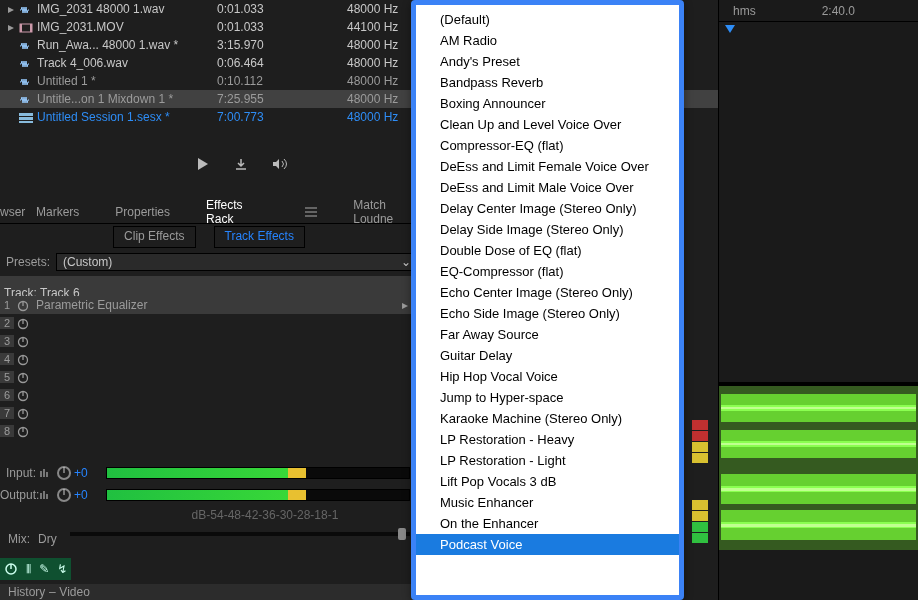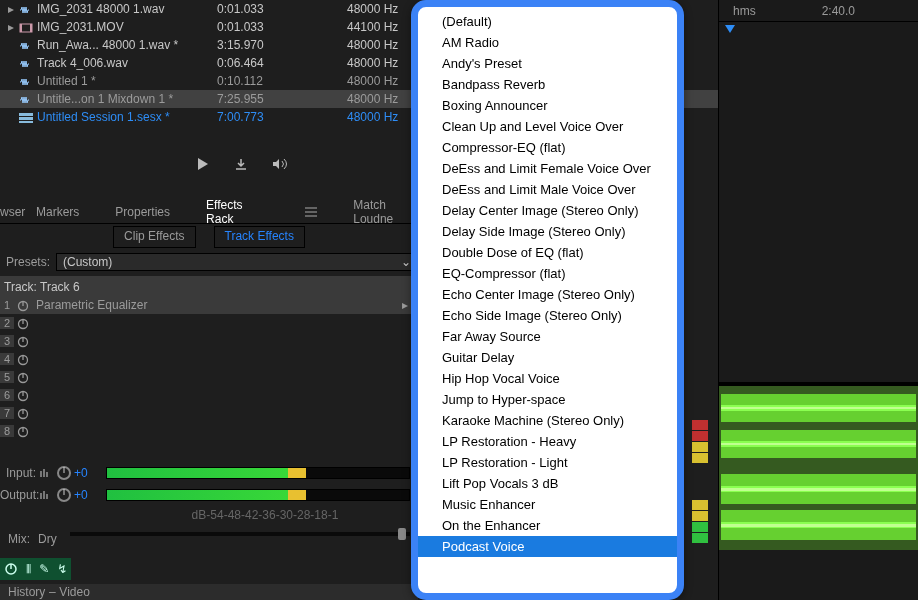--- a/index.html
+++ b/index.html
@@ -35,21 +35,21 @@
 
 
 .subtabs{position:absolute;top:226px;left:0;right:500px;height:22px;display:flex;justify-content:center;gap:18px}
 .subtab{padding:2px 10px;border:1px solid #000;color:var(--dim);cursor:pointer}
 .subtab.on{color:var(--accent)}
 
 
 .presets{position:absolute;top:252px;left:0;right:500px;height:20px;display:flex;align-items:center}
 .presets .lbl{padding:0 6px;color:var(--dim)}
 .presets .sel{flex:1;border:1px solid #000;background:#2a2a2a;padding:1px 6px;display:flex;justify-content:space-between;cursor:pointer}
-.trkhdr{position:absolute;top:276px;left:0;right:500px;background:#3a3a3a;padding:4px 4px}
+.trkhdr{position:absolute;top:276px;left:0;right:500px;background:#3a3a3a;padding:10px 4px}
 
 
 .slots{position:absolute;top:296px;left:0;right:500px}
 .slot{display:flex;align-items:center;height:18px}
 .slot .n{width:14px;text-align:center;background:#3a3a3a;color:var(--dim);font-size:11px}
 .slot .pw{width:18px;text-align:center;color:var(--dim);cursor:pointer}
 .slot .fx{flex:1;padding-left:4px;color:var(--dim)}
 .slot.has{background:#3a3a3a}
 .slot .tog{width:16px;color:var(--dim);display:none}
 .slot.has .tog{display:block}
@@ -93,21 +93,21 @@
 .wave::before{top:40%;height:20%}
 .wave::after{top:45%;height:10%;background:#c0ff90}
 
 
 .leds{position:absolute;right:210px;top:420px;width:16px}
 .led{height:10px;margin-bottom:1px}
 .led.r{background:#c03030}.led.y{background:#d8c030}.led.g{background:#30c040}
 .leds2{position:absolute;right:210px;top:500px;width:16px}
 
 
-.menu-pop{position:absolute;left:411px;top:0;width:273px;bottom:0;background:#fff;border:7px solid #3b82f6;border-radius:15px;color:#000;overflow:hidden;box-shadow:0 2px 8px rgba(0,0,0,.4);padding-top:4px}
+.menu-pop{position:absolute;left:411px;top:0;width:273px;bottom:0;background:#fff;border:5px solid #3b82f6;border-radius:4px;color:#000;overflow:hidden;box-shadow:0 2px 8px rgba(0,0,0,.4);padding-top:4px}
 .menu-pop .item{padding:3px 14px 3px 24px;cursor:pointer;font-size:13px;white-space:nowrap}
 .menu-pop .item.sel{background:#1a7be0;color:#fff}
 
 svg{display:inline-block;vertical-align:middle}
 </style>
 </head>
 <body>
 
 <div class="file-table" id="filetable">
     <div class="file-row">

